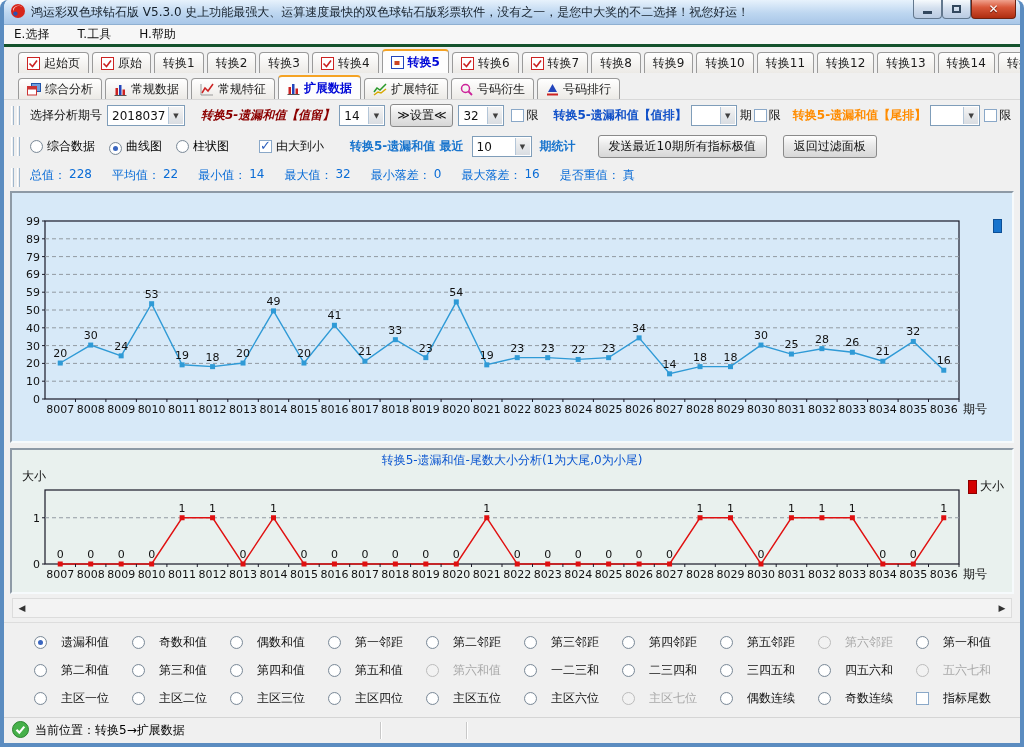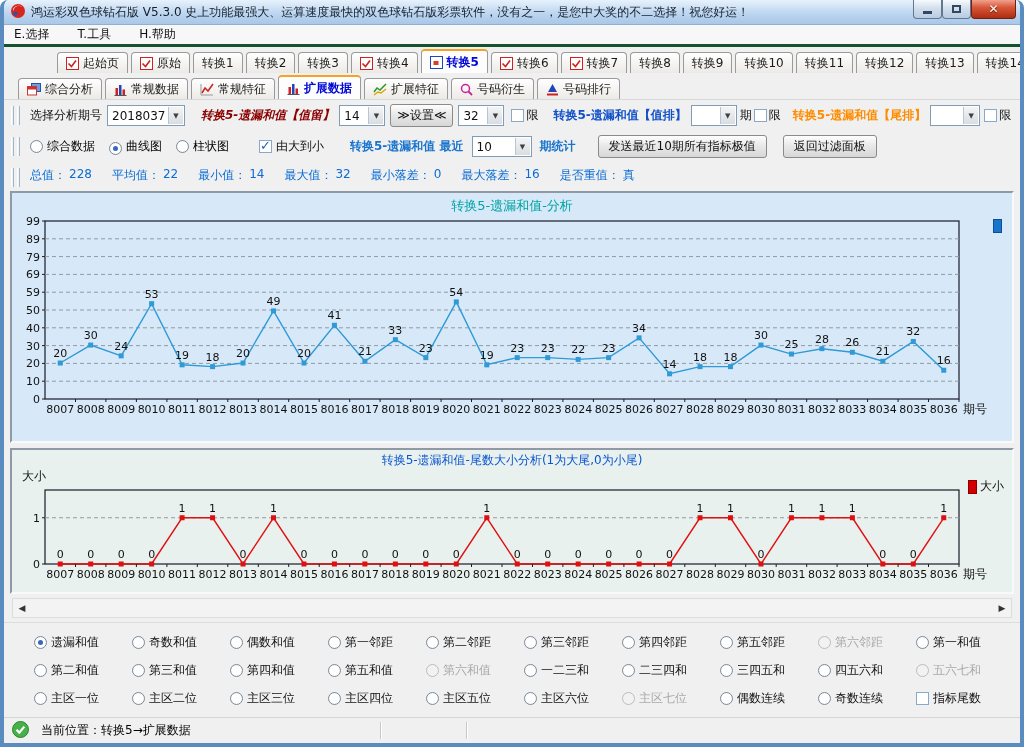--- a/index.html
+++ b/index.html
@@ -16,21 +16,21 @@
              background:linear-gradient(#f6fafd,#d3dfee 45%,#b9cbe2); display:flex; align-items:center; justify-content:center; cursor:pointer; }
   .win-btn.close { width:45px; background:linear-gradient(#f0a28e,#d9583a 40%,#ae2d10); border-color:#6d2210; }
   .glyph-min { width:9px; height:3px; background:#33485e; margin-top:6px; }
   .glyph-max { width:9px; height:8px; border:2px solid #33485e; }
   .glyph-close { color:#fff; font-weight:bold; font-size:12px; text-shadow:0 1px 1px #5c1206; }
   
   .menubar { height:22px; background:#f7f7f7; border-bottom:3px solid #14532d; display:flex; align-items:center; padding-left:10px; gap:28px; }
   .menu-item { color:#111; cursor:default; }
   
   .tabrow { display:flex; align-items:flex-end; background:#f0f0f0; padding-left:14px; }
-  .tabrow1 { height:26px;margin-left:39px; }
+  .tabrow1 { height:26px; }
   .tabrow2 { height:27px; border-bottom:1px solid #d8d8d8; }
   .tab { display:flex; align-items:center; gap:4px; height:21px; padding:0 8px; margin-right:3px;
          border:1px solid #9a9a9a; border-bottom:none; border-radius:4px 4px 0 0;
          background:linear-gradient(#ffffff,#eceae6); color:#1a1a1a; white-space:nowrap; cursor:pointer; }
   .tab.active { height:24px; background:#fdfdfd; border-top:2px solid #f5a324; color:#0008d7; font-weight:bold; }
   .tab .tab-icon { display:flex; align-items:center; }
   
   .trow { position:relative; display:flex; align-items:center; background:#f0f0f0; padding-left:26px; white-space:nowrap; }
   .trow.filter { height:31px; }
   .trow.view { height:31px; }
@@ -77,25 +77,25 @@
   .c2 svg.chart { top:30px; }
   
   .hscroll { height:20px; margin:4px 8px 0 8px; background:#f3f3f3; border:1px solid #dcdcdc;
              display:flex; align-items:center; justify-content:space-between; }
   .scroll-arrow { width:18px; height:18px; display:flex; align-items:center; justify-content:center;
                   color:#333; font-size:9px; cursor:pointer; }
   
   .bottom-panel { flex:1; margin-top:4px; border-top:1px solid #dddddd; background:#f0f0f0;
                   display:grid; grid-template-columns:repeat(10,1fr); align-content:center;
                   row-gap:11px; padding:6px 6px 6px 30px; }
-  .grid-item { display:flex; align-items:center; gap:4px; color:#111; cursor:pointer; }
+  .grid-item { display:flex; align-items:center; gap:14px; color:#111; cursor:pointer; }
   .grid-item.disabled { color:#a8a8a8; cursor:default; }
   
   .statusbar { height:26px; background:#f0f0f0; border-top:1px solid #d5d5d5; display:flex; align-items:center;
-               gap:12px; padding-left:8px; position:relative; }
+               gap:6px; padding-left:8px; position:relative; }
   .status-sep { position:absolute; top:4px; bottom:4px; width:2px; border-left:1px solid #c8c8c8; border-right:1px solid #ffffff; }
 </style>
 </head>
 <body>
 
 <div class="window">
 
   <div class="titlebar">
     <div class="tleft">
       <span>
@@ -379,21 +379,20 @@
         <span>最大落差：</span>
         <span>16</span>
       </span>
       <span class="stat">
         <span>是否重值：</span>
         <span>真</span>
       </span>
     </div>
 
   <div class="chart-panel c1">
-    <div class="chart-title1">转换5-遗漏和值-分析</div>
     <span class="legend1">
         <span class="sq1"></span>
       </span>
     <svg class="chart" id="chart1-svg" width="994" height="224" viewBox="0 0 994 224">
         <rect x="30" y="6" width="914" height="178" fill="none" stroke="#1a1a28" stroke-width="1.2"></rect>
         <line x1="30" y1="23.8" x2="944" y2="23.8" stroke="#929aa2" stroke-dasharray="4 3"></line>
         <line x1="30" y1="41.6" x2="944" y2="41.6" stroke="#929aa2" stroke-dasharray="4 3"></line>
         <line x1="30" y1="59.4" x2="944" y2="59.4" stroke="#929aa2" stroke-dasharray="4 3"></line>
         <line x1="30" y1="77.2" x2="944" y2="77.2" stroke="#929aa2" stroke-dasharray="4 3"></line>
         <line x1="30" y1="95" x2="944" y2="95" stroke="#929aa2" stroke-dasharray="4 3"></line>

